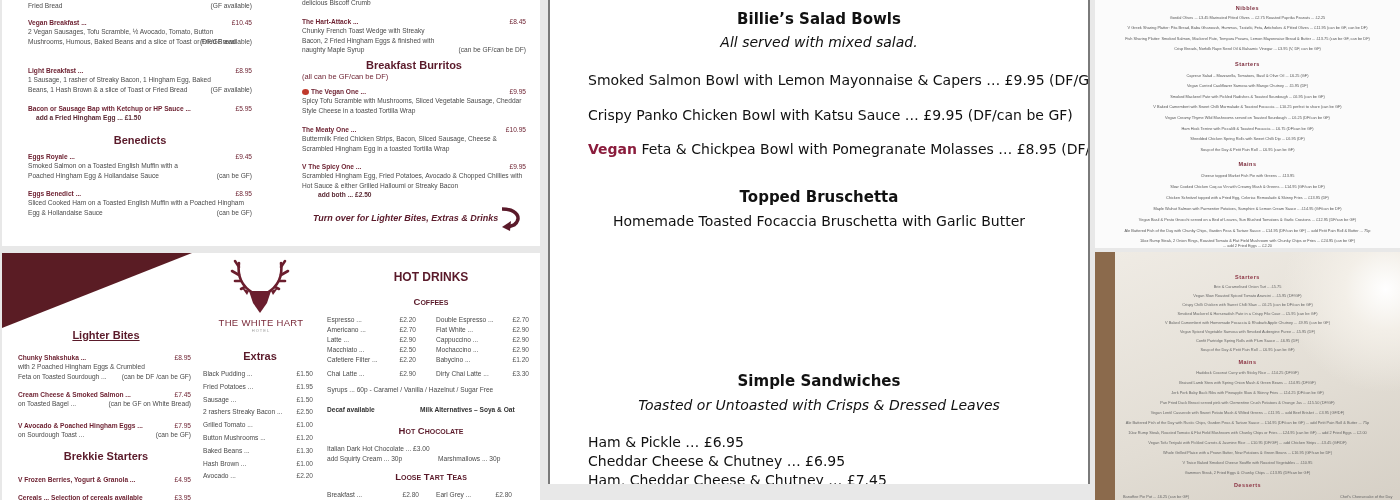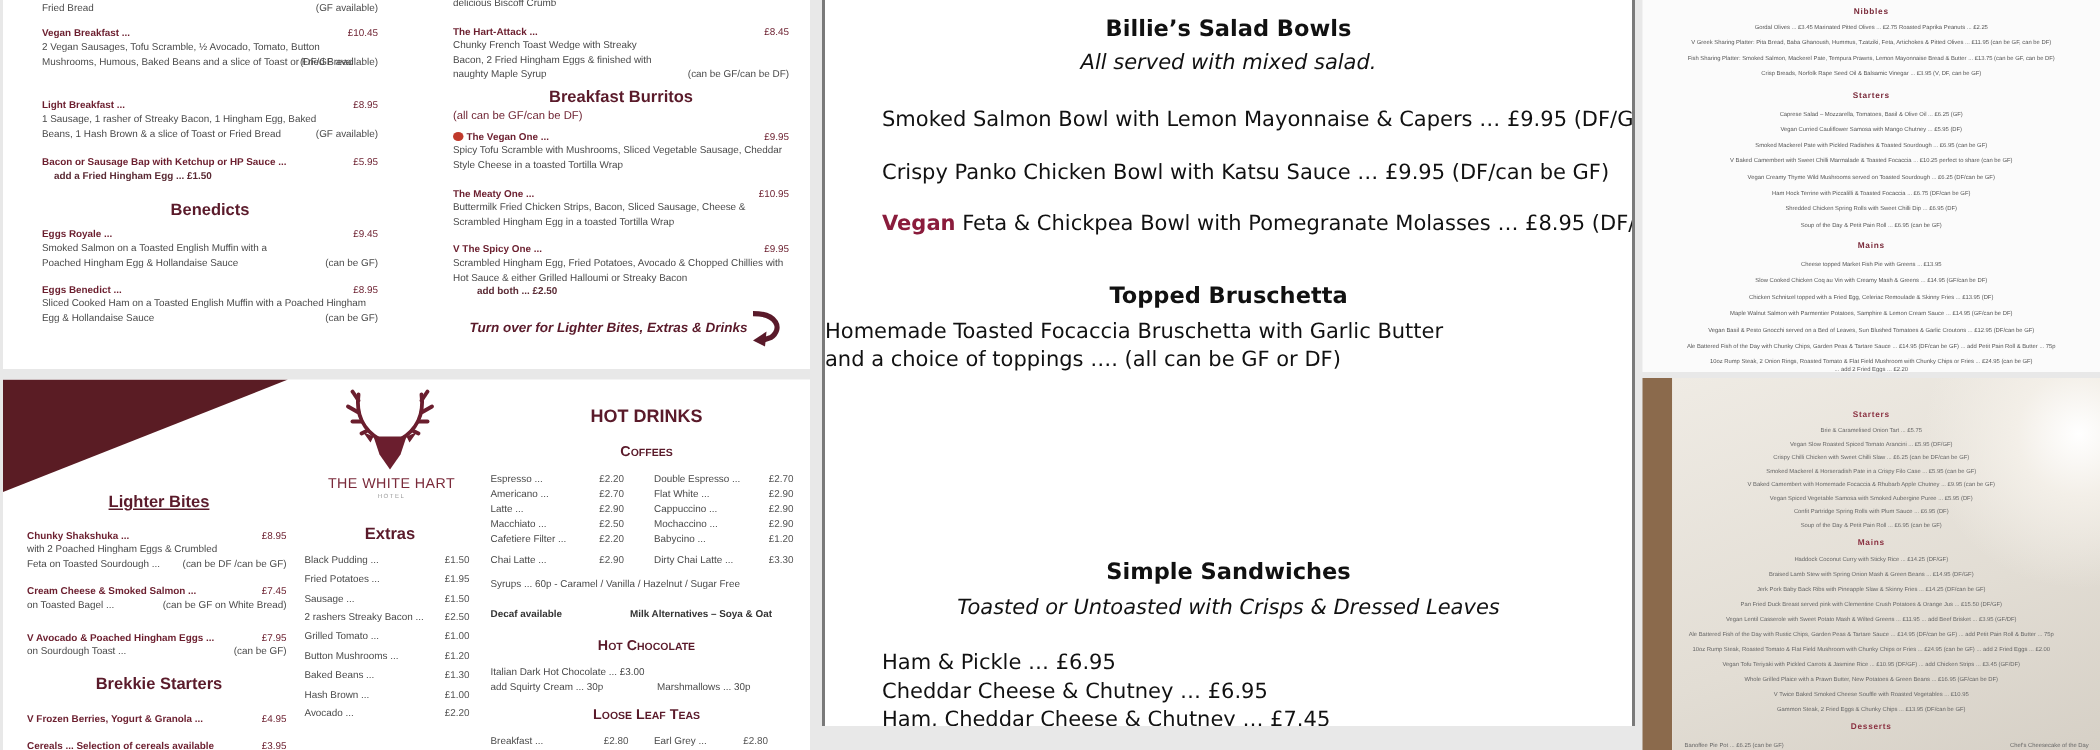--- a/index.html
+++ b/index.html
@@ -15,21 +15,21 @@
   .menu-item { position: absolute; font-size: 6.6px; line-height: 9.4px; color: #4a4a4a; }
   .menu-item .name { color: #6b1e2e; font-weight: bold; }
   .menu-item .price { position: absolute; right: 0; top: 0; color: #6b1e2e; }
   .menu-item .note { position: absolute; right: 0; }
   .sect-h { position: absolute; font-weight: bold; color: #5a1a2a; text-align: center; font-size: 11px; }
 
   
   .mid-h { position: absolute; left: 0; width: 100%; text-align: center; font-family: "DejaVu Sans", sans-serif; font-weight: bold; font-size: 15px; color: #111; }
   .mid-sub { position: absolute; left: 0; width: 100%; text-align: center; font-family: "DejaVu Sans", sans-serif; font-style: italic; font-size: 14px; color: #111; }
   .mid-line { position: absolute; left: 38px; font-family: "DejaVu Sans", sans-serif; font-size: 14px; color: #111; white-space: nowrap; }
-  .mid-c { position: absolute; left: 0; width: 100%; text-align: left; font-family: "DejaVu Sans", sans-serif; font-size: 14px; color: #111; }
+  .mid-c { position: absolute; left: 0; width: 100%; text-align: center; font-family: "DejaVu Sans", sans-serif; font-size: 14px; color: #111; }
   .vegan { color: #8a1c3c; font-weight: bold; }
 
   
   .rt-h { position: absolute; left: 0; width: 100%; text-align: center; color: #7a2a3a; font-weight: bold; font-size: 5.5px; letter-spacing: 0.5px; }
   .rt-l { position: absolute; left: 0; width: 100%; text-align: center; color: #555; font-size: 3.9px; white-space: nowrap; }
 
   .triangle { position: absolute; left: 0; top: 0; width: 0; height: 0; border-top: 75px solid #5a1c24; border-right: 190px solid transparent; }
 </style>
 </head>
 <body>
@@ -206,35 +206,34 @@
 
   <div class="menu-item" style="left:325px;top:132px;width:210px;">Syrups ... 60p - Caramel / Vanilla / Hazelnut / Sugar Free</div>
   <div class="menu-item" style="left:325px;top:152px;font-weight:bold;color:#333;">Decaf available</div>
   <div class="menu-item" style="left:418px;top:152px;font-weight:bold;color:#333;">Milk Alternatives – Soya &amp; Oat</div>
 
   <div class="sect-h" style="left:326px;top:172px;width:206px;font-size:9.5px;font-variant:small-caps;">Hot Chocolate</div>
   <div class="menu-item" style="left:325px;top:191px;">Italian Dark Hot Chocolate ... £3.00</div>
   <div class="menu-item" style="left:325px;top:201px;">add Squirty Cream ... 30p</div>
   <div class="menu-item" style="left:436px;top:201px;">Marshmallows ... 30p</div>
 
-  <div class="sect-h" style="left:326px;top:218px;width:206px;font-size:9.5px;font-variant:small-caps;">Loose Leaf Teas</div>
+  <div class="sect-h" style="left:326px;top:218px;width:206px;font-size:9.5px;font-variant:small-caps;">Loose Tart Teas</div>
   <div class="menu-item" style="left:325px;top:237px;width:90px;"><span>Breakfast ...</span><span class="price" style="color:#555;right:-2px;">£2.80</span></div>
   <div class="menu-item" style="left:434px;top:237px;width:76px;"><span>Earl Grey ...</span><span class="price" style="color:#555;">£2.80</span></div>
 </div>
 
 <div class="panel" id="p-mid">
   <div class="mid-h" style="top:10px;">Billie’s Salad Bowls</div>
   <div class="mid-sub" style="top:34px;">All served with mixed salad.</div>
   <div class="mid-line" style="top:72px;"><span class="vegan"></span><span>Smoked Salmon Bowl with Lemon Mayonnaise &amp; Capers … £9.95 (DF/GF)</span></div>
   <div class="mid-line" style="top:107px;"><span class="vegan"></span><span>Crispy Panko Chicken Bowl with Katsu Sauce … £9.95 (DF/can be GF)</span></div>
   <div class="mid-line" style="top:141px;"><span class="vegan">Vegan</span><span> Feta &amp; Chickpea Bowl with Pomegranate Molasses … £8.95 (DF/GF)</span></div>
 
   <div class="mid-h" style="top:188px;">Topped Bruschetta</div>
   <div class="mid-c" style="top:213px;">Homemade Toasted Focaccia Bruschetta with Garlic Butter</div>
-  <div class="mid-c" style="top:232px;">and a choice of toppings …. (all can be GF or DF)</div>
 
   <div class="mid-h" style="top:372px;">Simple Sandwiches</div>
   <div class="mid-sub" style="top:397px;">Toasted or Untoasted with Crisps &amp; Dressed Leaves</div>
   <div class="mid-line" style="top:434px;">Ham &amp; Pickle … £6.95</div>
   <div class="mid-line" style="top:453px;">Cheddar Cheese &amp; Chutney … £6.95</div>
   <div class="mid-line" style="top:472px;">Ham, Cheddar Cheese &amp; Chutney … £7.45</div>
 </div>
 
 <div class="panel" id="p-rt">
   <div class="rt-h" style="top:5px;">Nibbles</div>

